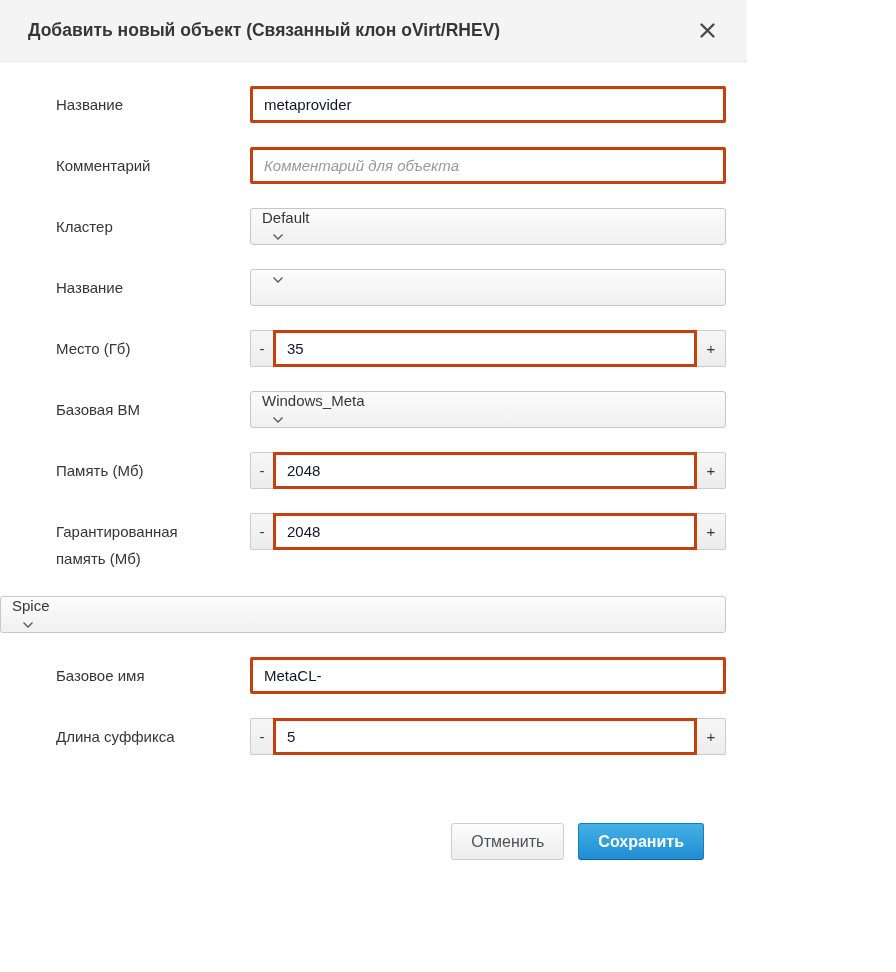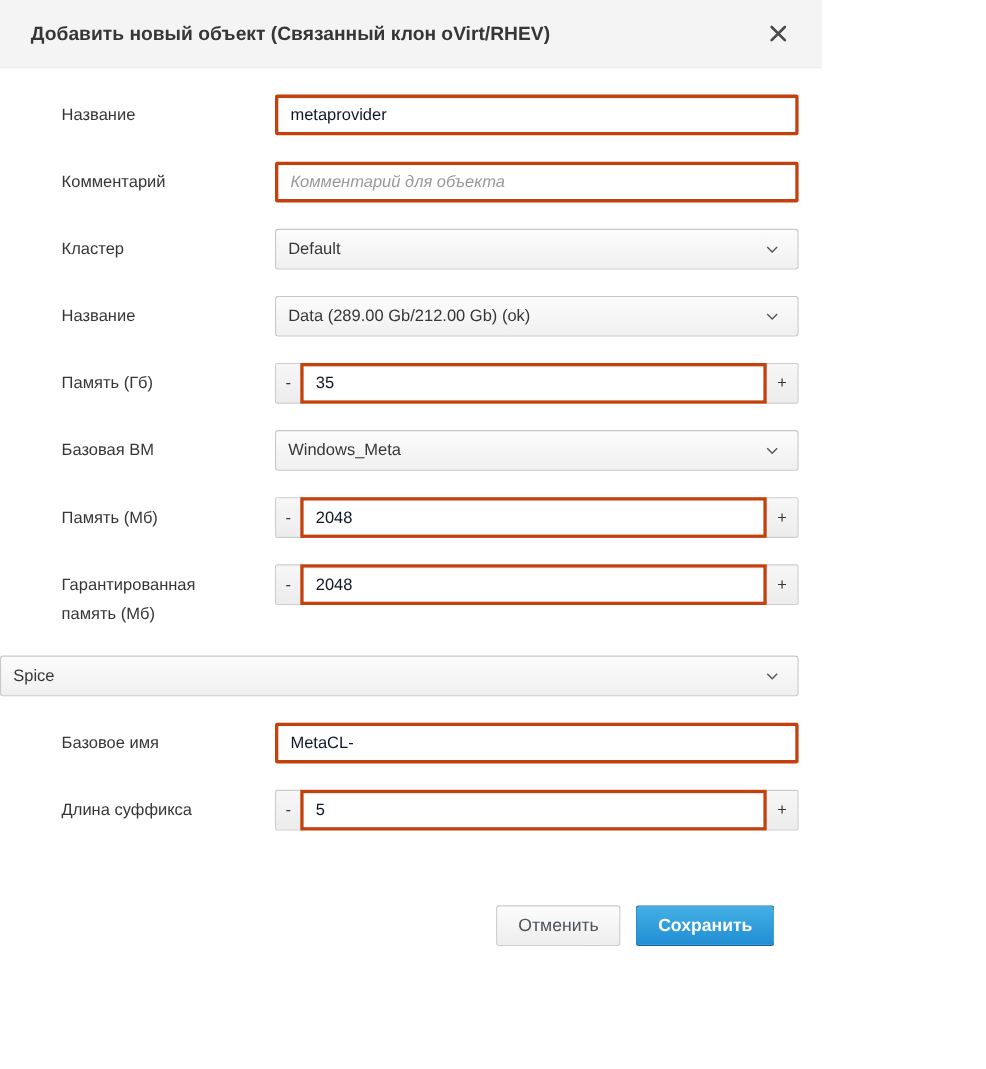--- a/index.html
+++ b/index.html
@@ -43,24 +43,25 @@
     font-family: "Liberation Sans", sans-serif;
     background: #fff;
     box-shadow: inset 0 1px 1px rgba(0,0,0,0.05);
   }
   .text-input::placeholder { color: #999; font-style: italic; }
 
   .select {
     height: 37px; width: 100%;
     border: 1px solid #c7c7c7; border-radius: 3px;
     background: linear-gradient(#fcfcfc, #f0f0f0);
-    display: flex; align-items: center; justify-content: space-between;
+    display: flex; justify-content: space-between;
     padding: 0 17px 0 11px;
     font-size: 15px; color: #363636;
     cursor: pointer;
+    flex-direction: column;
   }
   .select .chev { flex: 0 0 auto; margin-left: 10px; }
 
   .stepper { display: flex; width: 100%; }
   .stepper-btn {
     height: 37px; border: 1px solid #ccc;
     background: linear-gradient(#f7f7f7, #ececec);
     color: #363636; font-size: 15px; cursor: pointer;
     font-family: "Liberation Sans", sans-serif;
     flex: 0 0 auto;
@@ -133,32 +134,31 @@
               </svg>
           </span>
         </div>
       </div>
     </div>
 
     <div class="form-row">
       <div class="form-label">Название</div>
       <div class="form-field">
         <div class="select">
-          <span>Data (289.00 Gb/212.00 Gb) (ok)</span>
-          <span class="chev">
-            <svg width="12" height="8" viewBox="0 0 12 8">
-                <path d="M1.5 1.5 L6 6 L10.5 1.5" stroke="#555" stroke-width="1.3" fill="none"></path>
-              </svg>
-          </span>
-        </div>
-      </div>
-    </div>
-
-    <div class="form-row">
-      <div class="form-label">Память (Гб)</div>
+          <span class="chev">
+            <svg width="12" height="8" viewBox="0 0 12 8">
+                <path d="M1.5 1.5 L6 6 L10.5 1.5" stroke="#555" stroke-width="1.3" fill="none"></path>
+              </svg>
+          </span>
+        </div>
+      </div>
+    </div>
+
+    <div class="form-row">
+      <div class="form-label">Место (Гб)</div>
       <div class="form-field">
         <div class="stepper">
           <button class="stepper-btn minus">-</button>
           <input class="text-input" type="text" value="35" style="">
           <button class="stepper-btn plus">+</button>
         </div>
       </div>
     </div>
 
     <div class="form-row">

